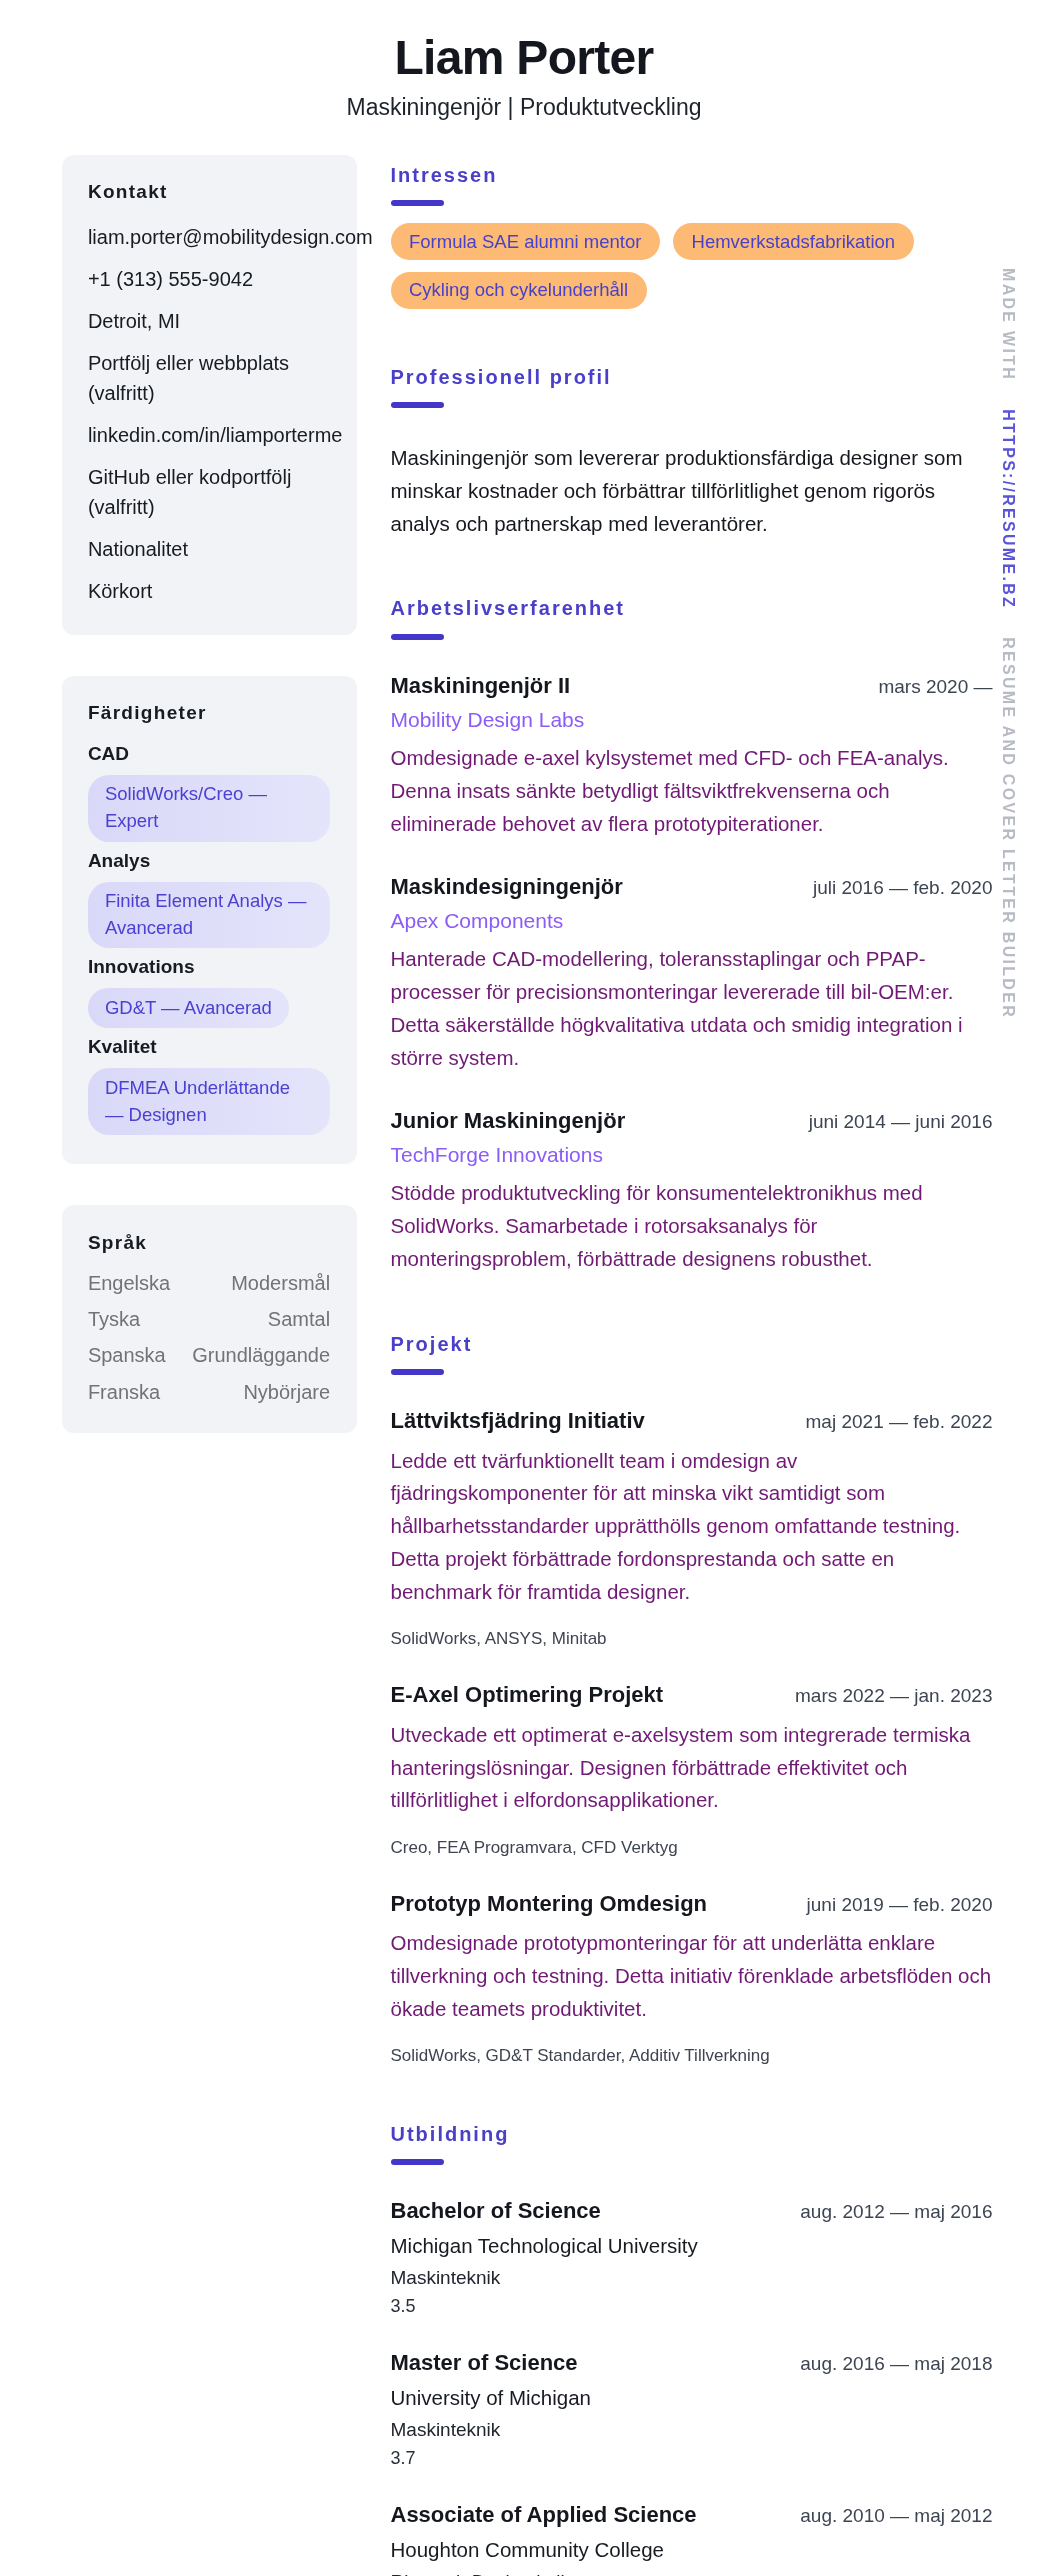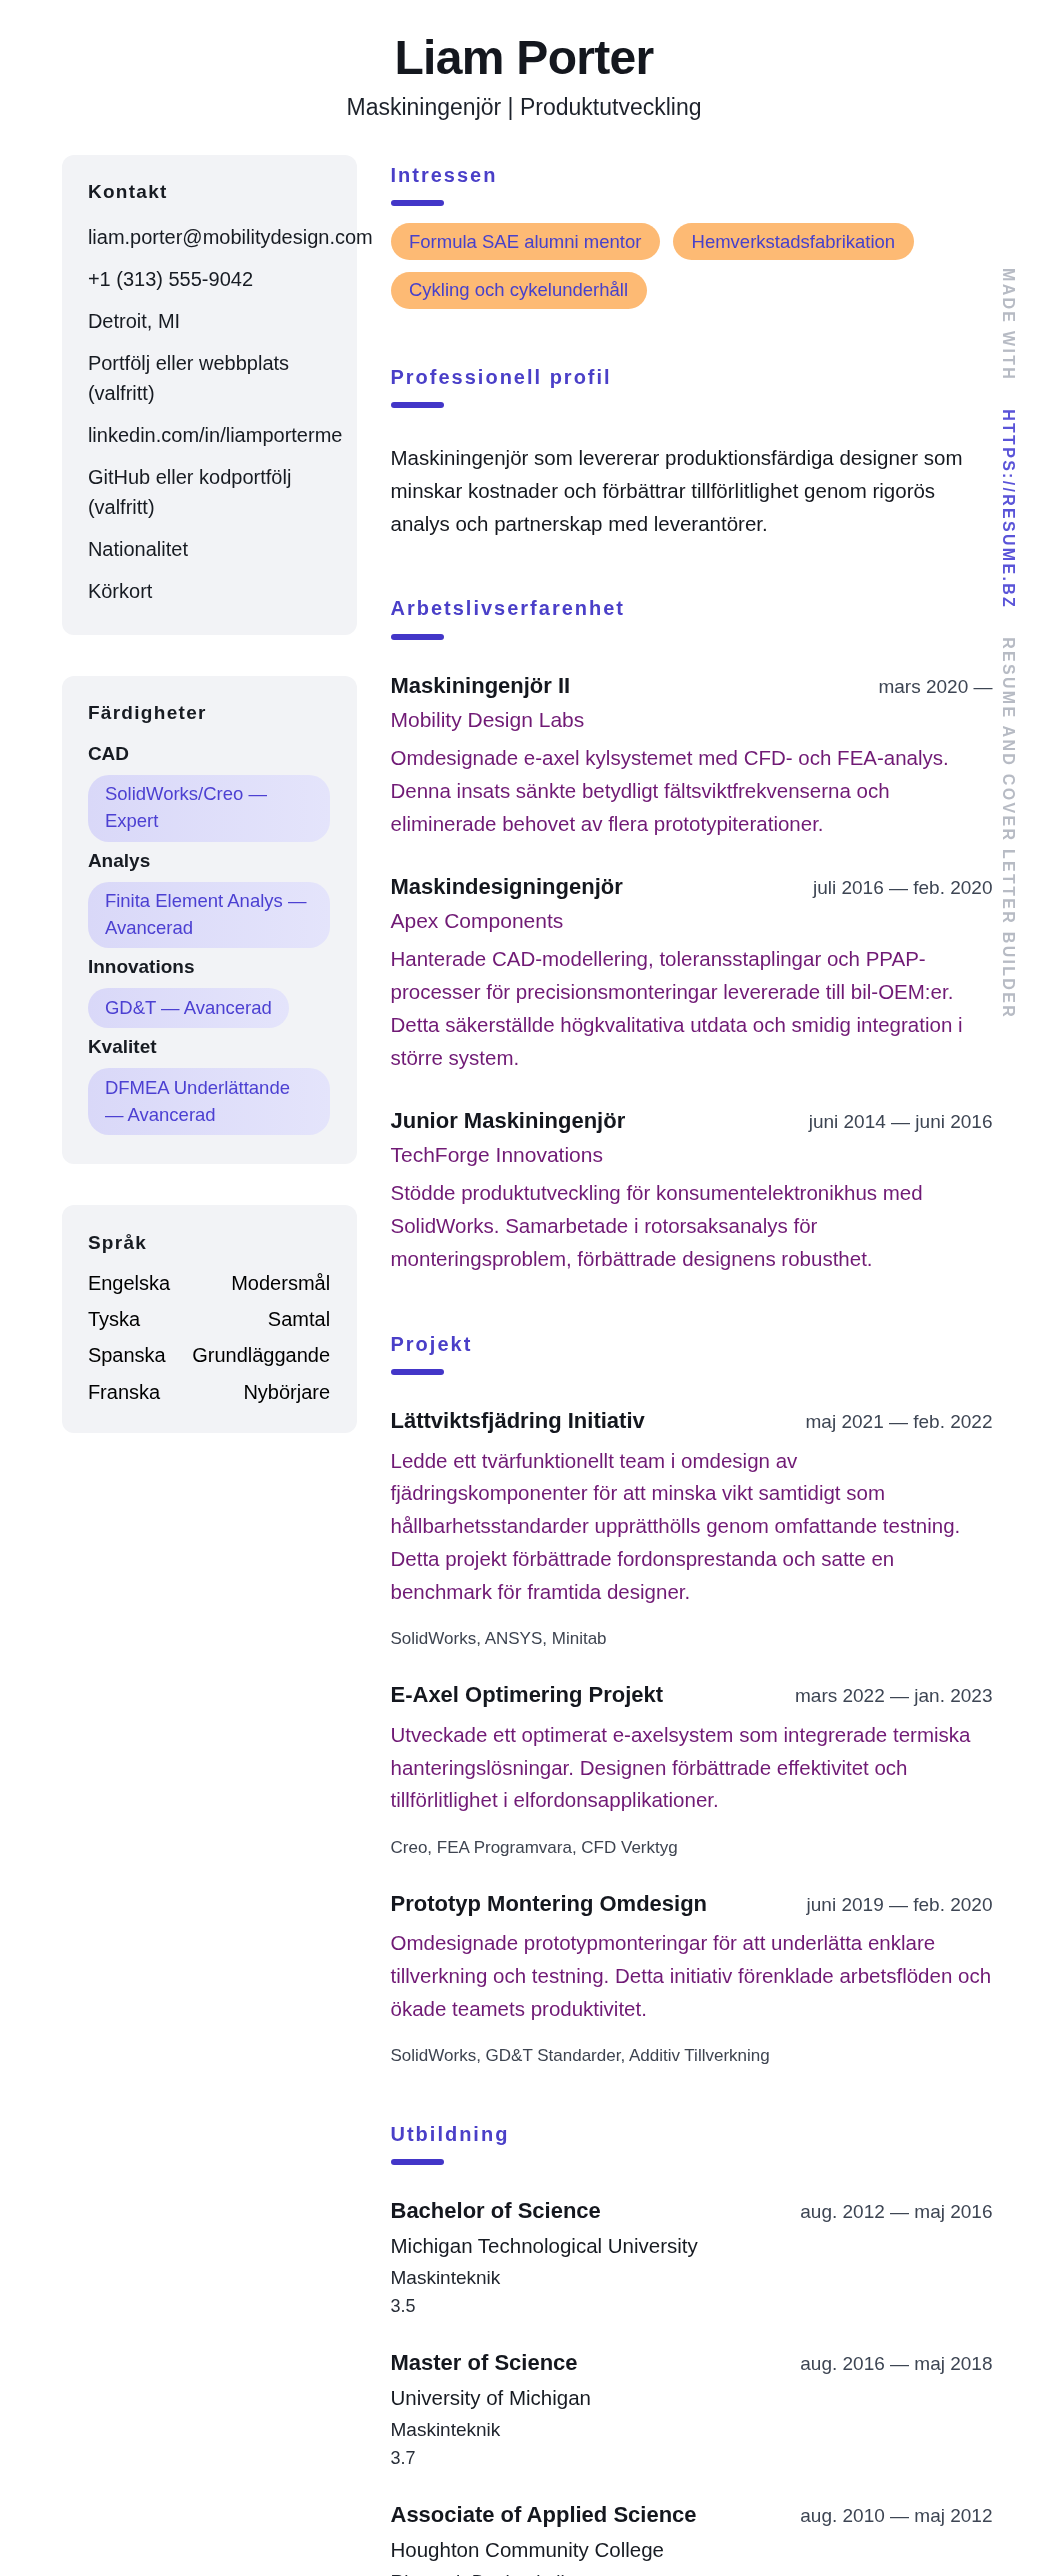--- a/index.html
+++ b/index.html
@@ -28,39 +28,39 @@
   .side-title{ font-size:19px; font-weight:bold; letter-spacing:1.3px; color:#171b22; margin:0 0 18.5px 0; }
   .contact-item{ font-size:20px; line-height:1.5; color:#171b22; margin-bottom:12px; }
   .contact-item:last-child{ margin-bottom:0; }
   .skill-cat{ font-size:19px; font-weight:bold; color:#171b22; margin:8px 0 10px; }
   .skill-group:first-of-type .skill-cat{ margin-top:4px; }
   .skill-pill{
     display:inline-block; background:linear-gradient(90deg,#d9d8f8,#e4e4fb);
     color:#4c40d2; font-size:18.5px; line-height:1.45; padding:6.6px 17px;
     border-radius:21px; max-width:100%; box-sizing:border-box;
   }
-  .lang-row{ display:flex; justify-content:space-between; font-size:20px; color:#000000; margin-bottom:13.2px; }
+  .lang-row{ display:flex; justify-content:space-between; font-size:20px; color:#737373; margin-bottom:13.2px; }
   .lang-row:last-child{ margin-bottom:0; }
 
   
   .main{ flex:1; padding-top:9.2px; min-width:0; }
   .m-section{ margin-bottom:57px; }
   .section-title{ font-size:20px; font-weight:bold; letter-spacing:2px; color:#4a3fc8; margin:0; }
   .bar{ width:53px; height:6px; background:#4336c8; border-radius:3px; margin-top:13.2px; }
 
   .tags{ display:flex; flex-wrap:wrap; gap:12px 13.2px; margin-top:17px; max-width:528px; }
   .tag{ background:#fdba74; color:#4741cb; font-size:18.5px; padding:7.3px 18.5px; border-radius:20px; white-space:nowrap; }
 
   .profile-text{ font-size:20.5px; line-height:1.62; color:#15181f; margin-top:33px; max-width:624px; }
 
   .entry{ margin-top:33px; }
   .entry-head{ display:flex; justify-content:space-between; align-items:baseline; }
   .entry-title{ font-size:22px; font-weight:bold; color:#14171e; margin:0; }
   .date{ font-size:19px; color:#3d4553; white-space:nowrap; margin-left:20px; }
-  .company{ display:block; font-size:21px; color:#701a75; margin-top:9.2px; text-decoration:none; width:max-content;text-align:right; }
+  .company{ display:block; font-size:21px; color:#8b5cf6; margin-top:9.2px; text-decoration:none; width:max-content;text-align:right; }
   .body-text{ font-size:20.5px; line-height:1.6; color:#701a75; margin-top:10.6px; max-width:624px; }
   .tools{ font-size:17px; color:#3e4450; margin-top:10.6px; }
 
   .school{ font-size:20.5px; color:#171b22; margin-top:10px; }
   .field{ font-size:19px; color:#20252e; margin-top:8.6px; }
   .gpa{ font-size:18px; color:#2a303a; margin-top:7.3px; }
 
   
   .watermark{
     position:absolute; top:1019px; right:13.2px;
@@ -106,21 +106,21 @@
         <div class="skill-group">
           <div class="skill-cat">Analys</div>
           <span class="skill-pill">Finita Element Analys — Avancerad</span>
         </div>
         <div class="skill-group">
           <div class="skill-cat">Innovations</div>
           <span class="skill-pill">GD&amp;T — Avancerad</span>
         </div>
         <div class="skill-group">
           <div class="skill-cat">Kvalitet</div>
-          <span class="skill-pill">DFMEA Underlättande — Avancerad</span>
+          <span class="skill-pill">DFMEA Underlättande — Designen</span>
         </div>
       </div>
 
       <div class="side-box">
         <div class="side-title">Språk</div>
         <div class="lang-row">
           <span>Engelska</span>
           <span>Modersmål</span>
         </div>
         <div class="lang-row">

